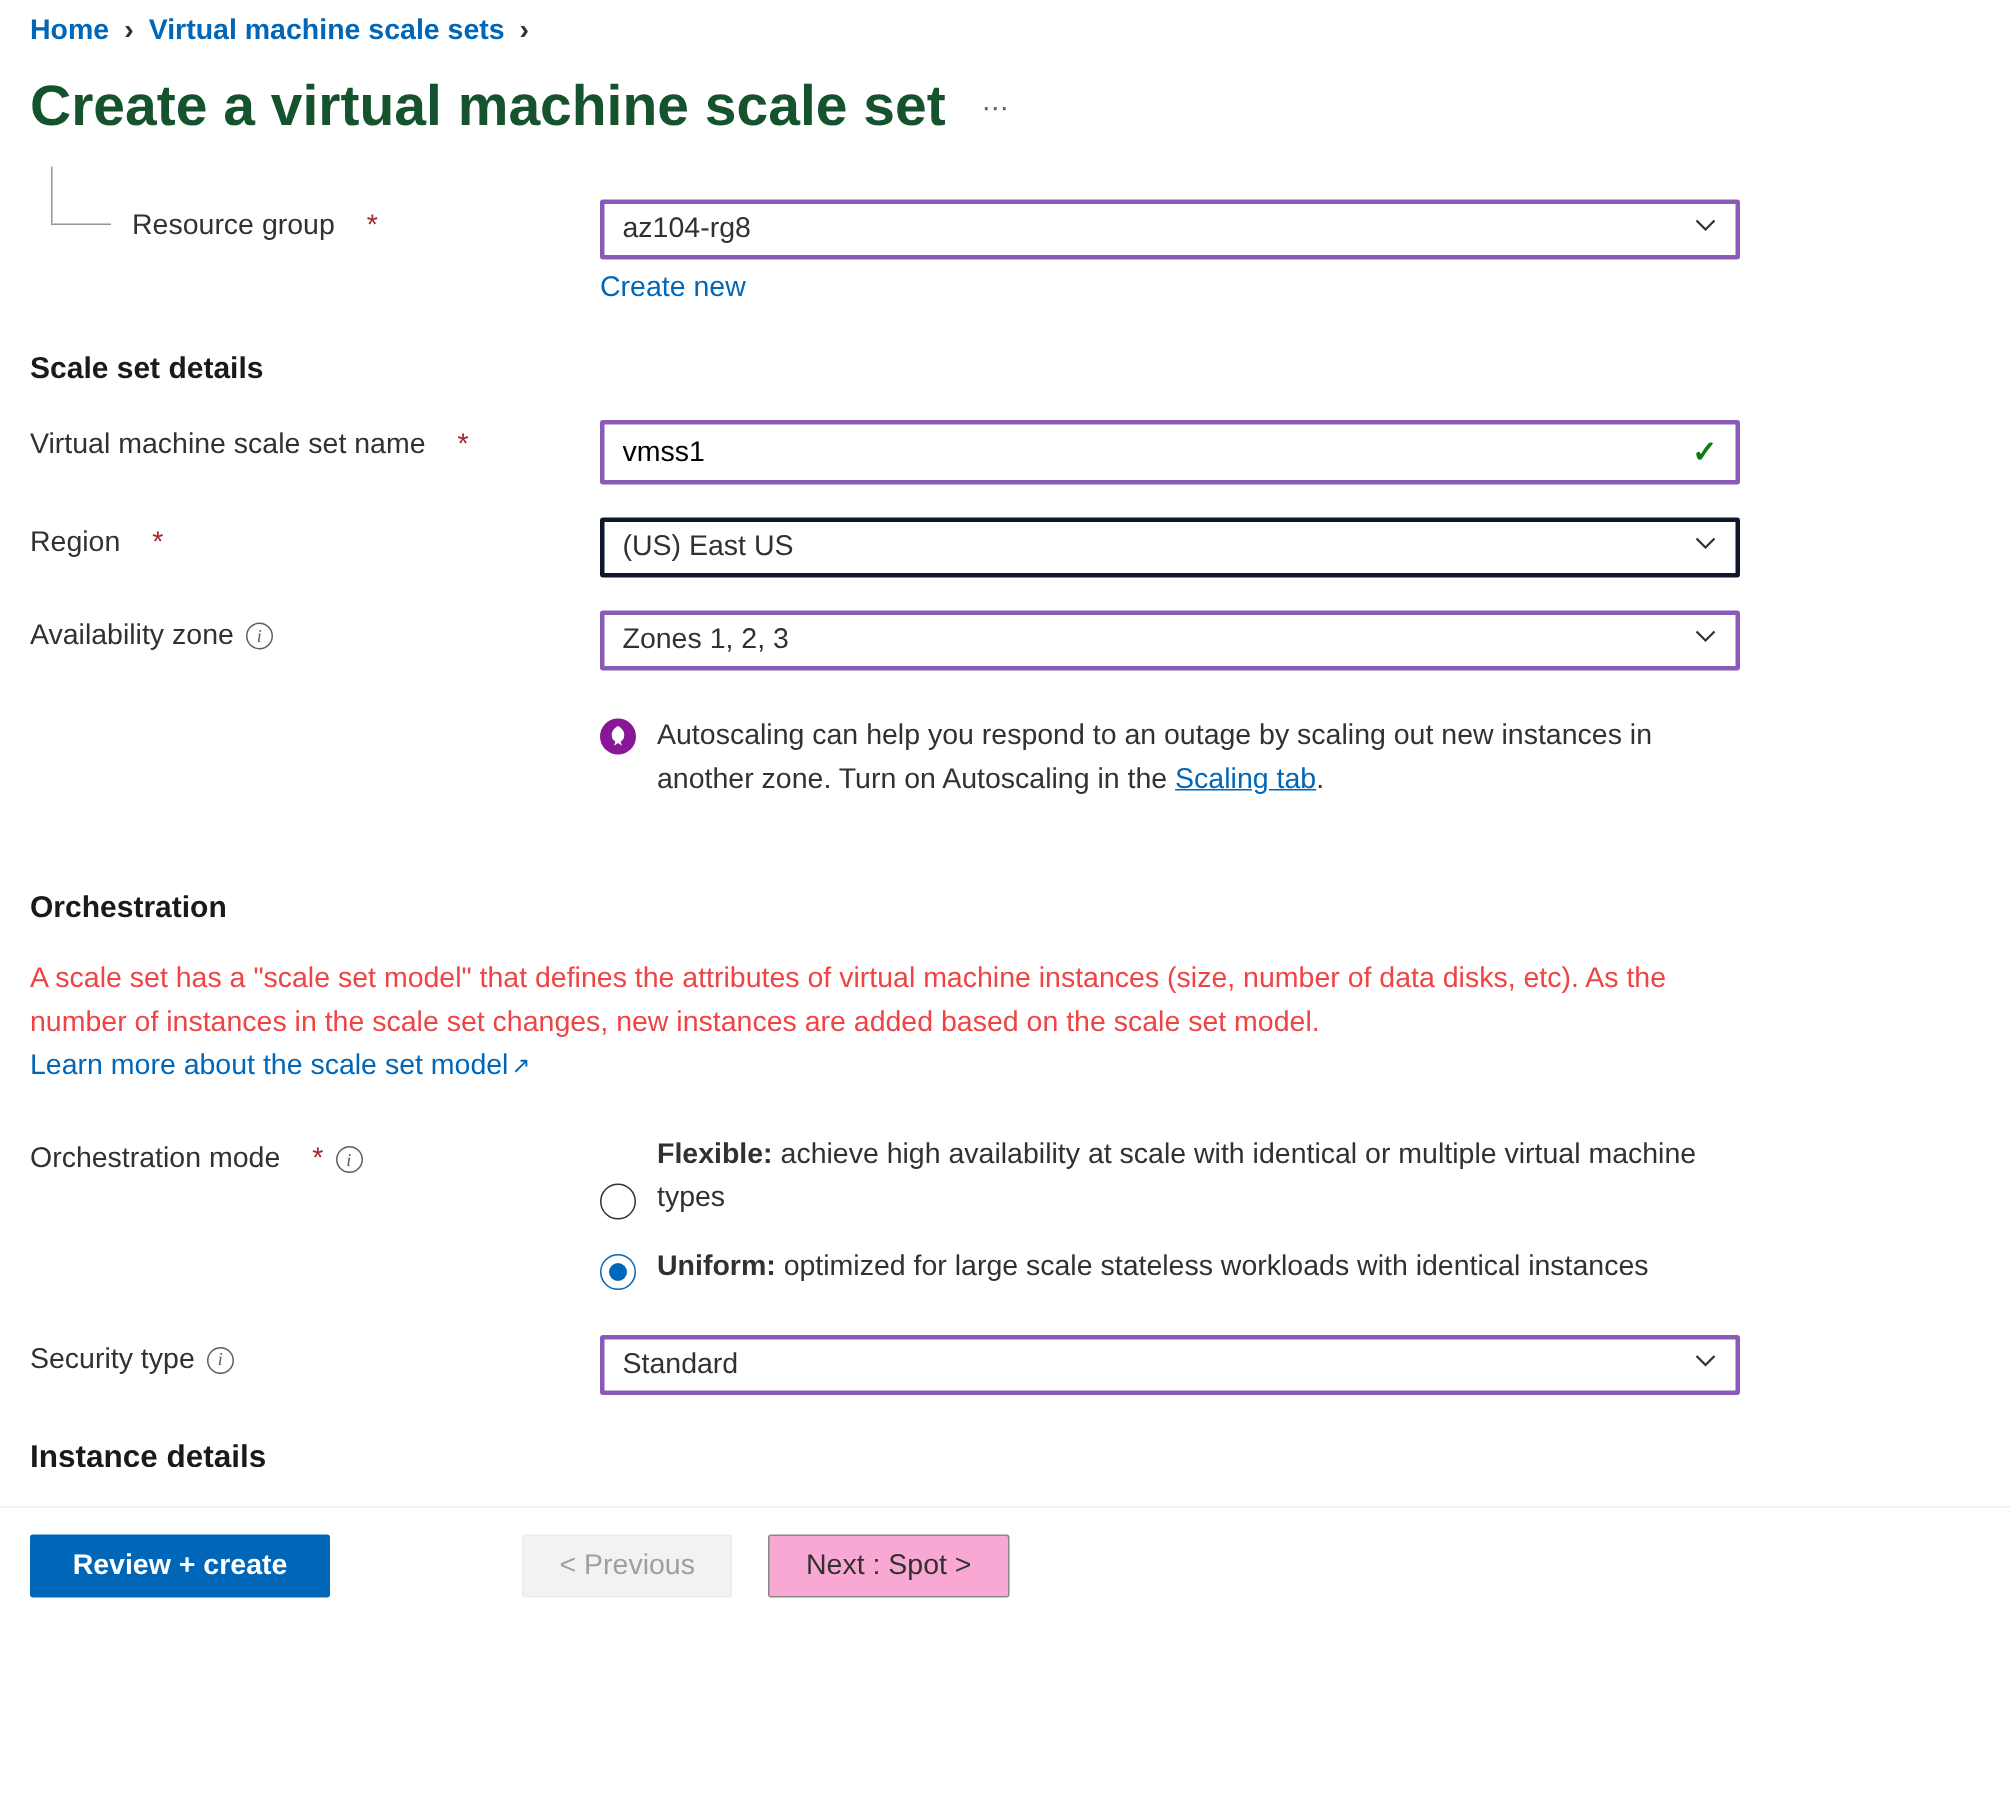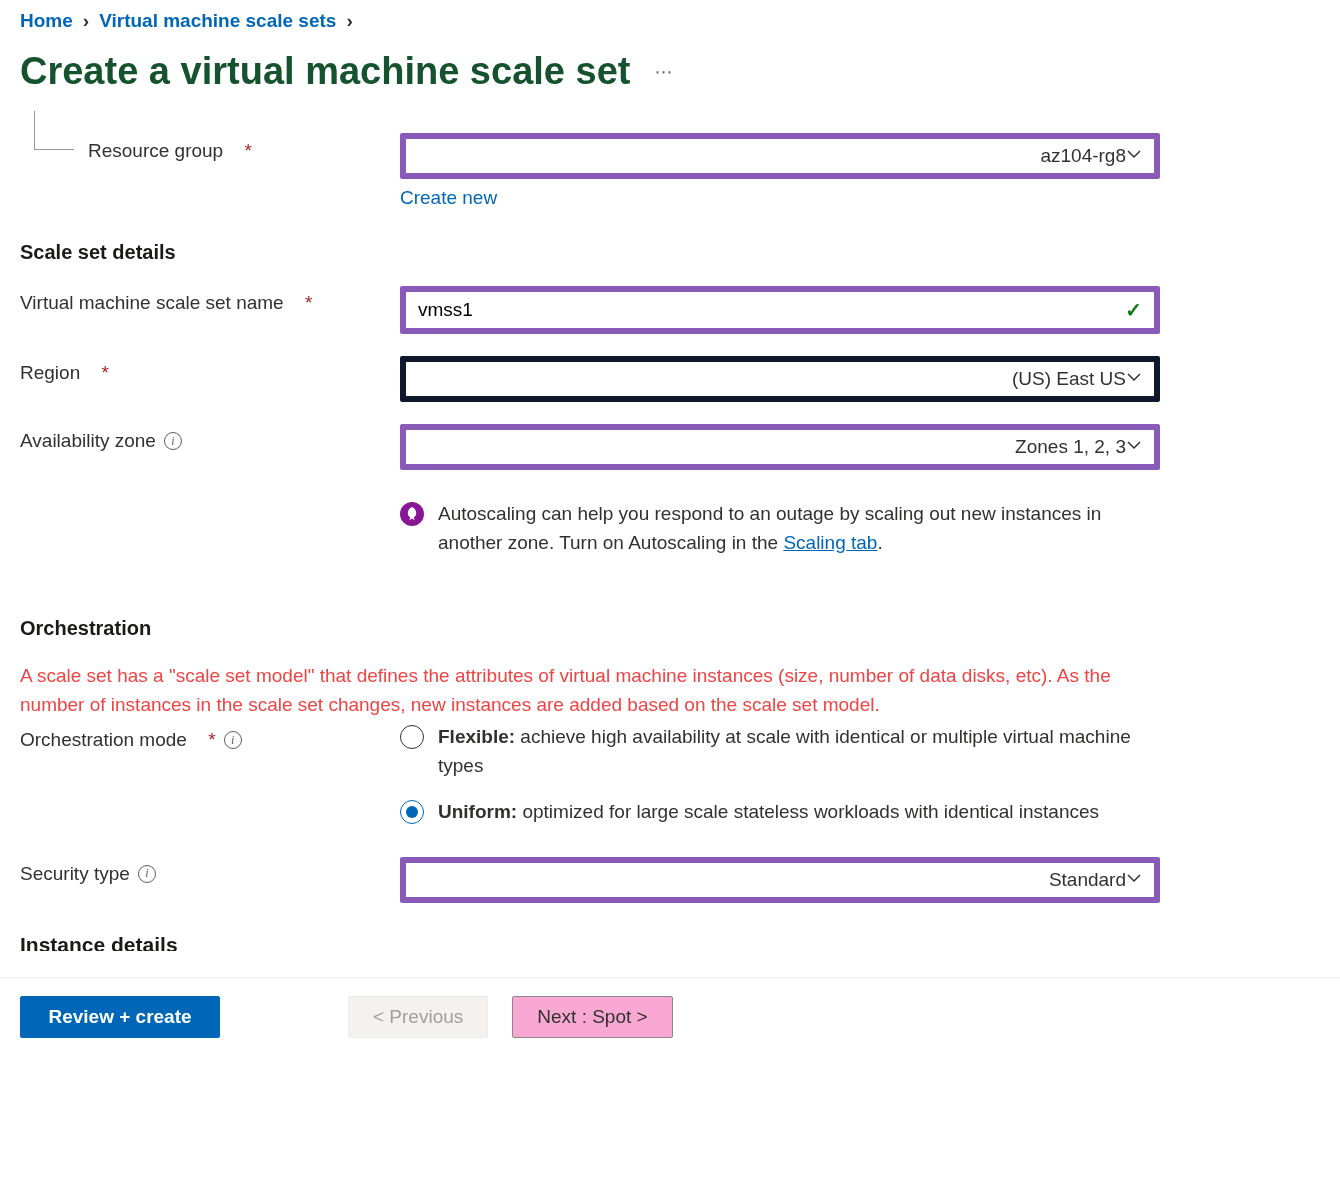--- a/index.html
+++ b/index.html
@@ -93,25 +93,25 @@
     font-style: italic;
     cursor: help;
   }
   .field-input-col {
     flex: 1;
     min-width: 0;
   }
   .dropdown, .textbox {
     display: flex;
     align-items: center;
-    justify-content: flex-end;
+    justify-content: space-between;
     width: 100%;
     min-height: 38px;
     padding: 6px 12px;
-    border: 6px solid #0f172a;
+    border: 3px solid #0f172a;
     border-radius: 2px;
     font-size: 19px;
     background: #fff;
     cursor: pointer;
   }
   .dropdown.violet, .textbox.violet { border-color: #8a5ab8; }
   .dropdown .chev-down {
     color: #323130;
   }
   .textbox { cursor: text; }
@@ -166,21 +166,21 @@
     background: #881798;
     color: #fff;
     display: flex;
     align-items: center; justify-content: center;
     font-size: 14px;
     margin-top: 2px;
   }
   .underline { text-decoration: underline; color: #0066b8; }
   
   .radio-options { display: flex; flex-direction: column; gap: 18px; }
-  .radio-row { display: flex; align-items: flex-start; gap: 14px; }
+  .radio-row { display: flex; align-items: flex-end; gap: 14px; }
   .radio {
     width: 24px; height: 24px;
     border: 1.5px solid #323130;
     border-radius: 50%;
     flex-shrink: 0;
     margin-top: 2px;
     position: relative;
     cursor: pointer;
   }
   .radio.checked { border-color: #0066b8; }
@@ -327,22 +327,25 @@
           <div>
             <span>Autoscaling can help you respond to an outage by scaling out new instances in another zone. Turn on Autoscaling in the </span><a href="#" class="underline">Scaling tab</a><span>.</span>
           </div>
         </div>
       </div>
     </div>
 
     
     <h2 class="section-title" style="margin-top:60px">Orchestration</h2>
     <p class="section-desc">A scale set has a "scale set model" that defines the attributes of virtual machine instances (size, number of data disks, etc). As the number of instances in the scale set changes, new instances are added based on the scale set model.</p>
-
-    <div class="field-row" style="align-items:flex-start;">
+    <a href="#" class="inline-link">
+      <span>Learn more about the scale set model</span><span class="ext-icon">↗</span>
+    </a>
+
+    <div class="field-row" style="margin-top:34px; align-items:flex-start;">
       <div class="field-label-col">
         <span>Orchestration mode</span>&nbsp;<span class="req">*</span>
         <span class="info-icon">i</span>
       </div>
       <div class="field-input-col">
         <div class="radio-options">
           <div class="radio-row">
             <span class="radio"></span>
             <span class="radio-label"><span class="bold">Flexible:</span><span> achieve high availability at scale with identical or multiple virtual machine types</span></span>
           </div>

